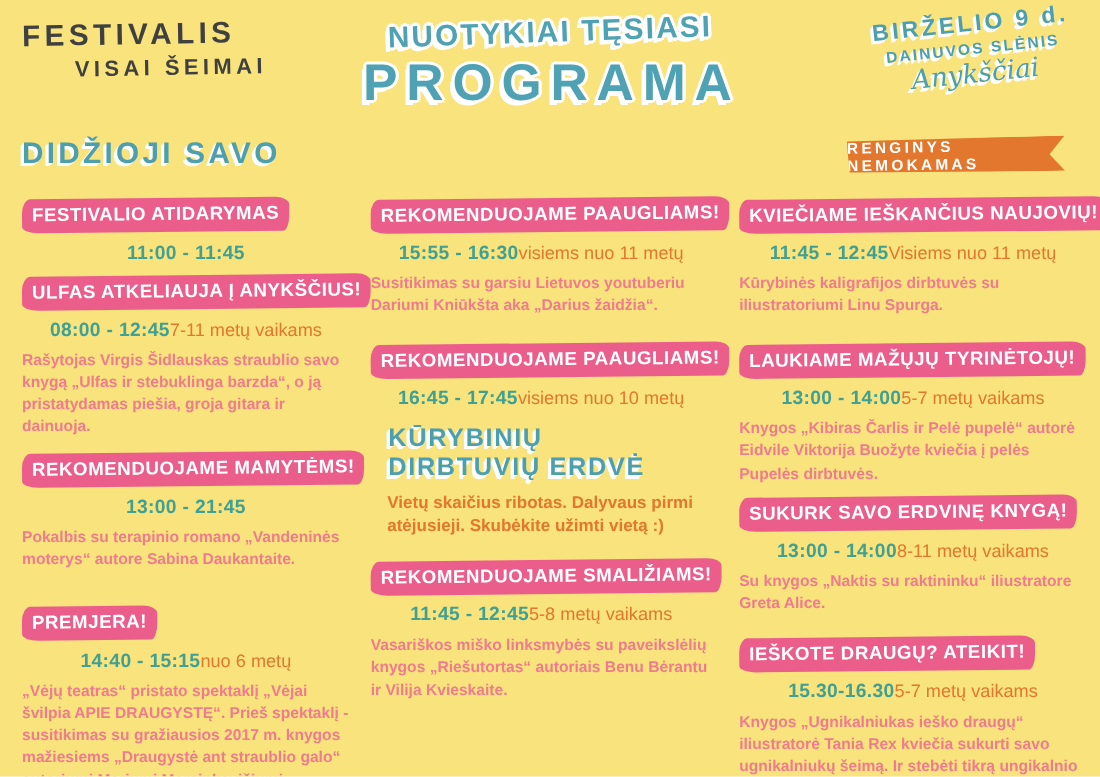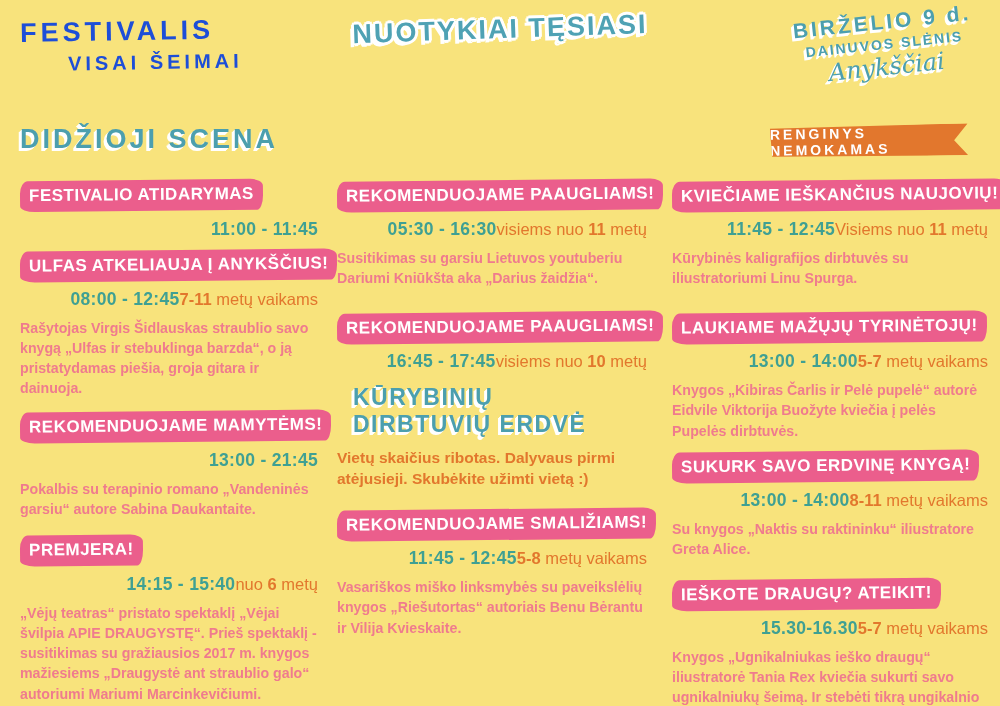--- a/index.html
+++ b/index.html
@@ -1,21 +1,21 @@
 <!DOCTYPE html>
 <html><head>
 <meta charset="utf-8">
 <style>
   html,body{margin:0;padding:0;}
   .page{
     position:relative;width:1000px;height:706px;background:#F8E37C;
     font-family:"Liberation Sans",sans-serif;overflow:hidden;
   }
   
-  .brand{position:absolute;left:20px;top:16px;color:#1d4ed8;font-weight:700;}
+  .brand{position:absolute;left:20px;top:16px;color:#404040;font-weight:700;}
   .brand .l1{font-size:27px;letter-spacing:4px;transform:rotate(-1deg);}
   .brand .l2{font-size:20px;letter-spacing:4px;margin-left:48px;margin-top:4px;transform:rotate(-1deg);}
   .title{position:absolute;left:330px;width:340px;top:14px;text-align:center;color:#4FA2B4;font-weight:700;}
   .outline{
     text-shadow:-2px -2px 0 #fff,2px -2px 0 #fff,-2px 2px 0 #fff,2px 2px 0 #fff,
                 -3px 0 0 #fff,3px 0 0 #fff,0 3px 0 #fff,0 -3px 0 #fff,-4px 4px 0 #fff;
   }
   .title .l1{font-size:27px;letter-spacing:2px;transform:rotate(-2deg);}
   .title .l2{font-size:47px;letter-spacing:8px;margin-top:2px;}
   .date{position:absolute;right:26px;top:10px;color:#4C9FAE;font-weight:700;text-align:center;transform:rotate(-6deg);}
@@ -33,50 +33,51 @@
   
   .col{position:absolute;top:180px;}
   .col1{left:20px;width:298px;}
   .col2{left:337px;width:310px;}
   .col3{left:672px;width:316px;}
   .strip{
     display:inline-block;margin:0;background:#EB5E8C;color:#fff;font-size:17px;font-weight:700;
     letter-spacing:.5px;padding:5px 9px 6px;white-space:nowrap;
     border-radius:8px 13px 6px 15px/13px 7px 15px 6px;transform:rotate(-.6deg);
   }
-  .meta-row{display:flex;justify-content:flex-end;align-items:baseline;margin:8px 0 8px;}
+  .meta-row{display:flex;justify-content:center;align-items:baseline;margin:8px 0 8px;}
   .time{color:#3FA093;font-size:17.5px;font-weight:700;letter-spacing:.3px;}
   .age{color:#E2772D;font-size:16.5px;font-weight:400;}
-  .age b{font-weight:700;}
+  .age b{font-weight:400;}
   .desc{margin:0;color:#EF7B8E;font-size:14.2px;line-height:1.42;font-weight:700;}
   .ws-title{color:#4C9FAE;font-size:23px;font-weight:700;letter-spacing:1.5px;margin:4px 16px 10px;}
-  .ws-note{color:#E2772D;font-weight:700;font-size:15.5px;line-height:1.32;margin:0 0 20px;}.mb10{margin-bottom:10px}.mb12{margin-bottom:12px}
-  .mb16{margin-bottom:16px}.mb20{margin-bottom:20px}.mb24{margin-bottom:24px}
+  .ws-note{color:#E2772D;font-weight:700;font-size:15.5px;line-height:1.32;margin:0 15px 20px;}.mb10{margin-bottom:10px}.mb12{margin-bottom:12px}
+  .mb16{margin-bottom:32px}.mb20{margin-bottom:20px}.mb24{margin-bottom:24px}
 </style>
 </head>
 <body>
 
 <div class="page">
 
   <div class="brand">
     <div class="l1">FESTIVALIS</div>
     <div class="l2">VISAI ŠEIMAI</div>
   </div>
 
   <div class="title">
     <div class="l1 outline">NUOTYKIAI TĘSIASI</div>
+    <div class="l2 outline">PROGRAMA</div>
   </div>
 
   <div class="date wshadow">
     <div class="l1">BIRŽELIO 9 d.</div>
     <div class="l2">DAINUVOS SLĖNIS</div>
     <div class="l3">Anykščiai</div>
   </div>
 
-  <div class="stage-title wshadow">DIDŽIOJI SCENA</div>
+  <div class="stage-title wshadow">DIDŽIOJI SAVO</div>
 
   <div class="free-badge">RENGINYS NEMOKAMAS</div>
 
   <div class="col col1">
 
     <article class="item mb10">
       <h3 class="strip">FESTIVALIO ATIDARYMAS</h3>
       <div class="meta-row">
         <span class="time">11:00 - 11:45</span>
         <span class="age"></span>
@@ -91,40 +92,40 @@
       </div>
       <p class="desc">Rašytojas Virgis Šidlauskas straublio savo knygą „Ulfas ir stebuklinga barzda“, o ją pristatydamas piešia, groja gitara ir dainuoja.</p>
     </article>
 
     <article class="item mb16">
       <h3 class="strip">REKOMENDUOJAME MAMYTĖMS!</h3>
       <div class="meta-row">
         <span class="time">13:00 - 21:45</span>
         <span class="age"></span>
       </div>
-      <p class="desc">Pokalbis su terapinio romano „Vandeninės garsiu“ autore Sabina Daukantaite.</p>
+      <p class="desc">Pokalbis su terapinio romano „Vandeninės moterys“ autore Sabina Daukantaite.</p>
     </article>
 
     <article class="item">
       <h3 class="strip">PREMJERA!</h3>
       <div class="meta-row">
-        <span class="time">14:15 - 15:40</span>
+        <span class="time">14:40 - 15:15</span>
         <span class="age"><span>nuo </span><b>6</b><span> metų</span></span>
       </div>
       <p class="desc">„Vėjų teatras“ pristato spektaklį „Vėjai švilpia APIE DRAUGYSTĘ“. Prieš spektaklį - susitikimas su gražiausios 2017 m. knygos mažiesiems „Draugystė ant straublio galo“ autoriumi Mariumi Marcinkevičiumi.</p>
     </article>
 
   </div>
 
   <div class="col col2">
 
     <article class="item mb24">
       <h3 class="strip">REKOMENDUOJAME PAAUGLIAMS!</h3>
       <div class="meta-row">
-        <span class="time">05:30 - 16:30</span>
+        <span class="time">15:55 - 16:30</span>
         <span class="age"><span>visiems nuo </span><b>11</b><span> metų</span></span>
       </div>
       <p class="desc">Susitikimas su garsiu Lietuvos youtuberiu Dariumi Kniūkšta aka „Darius žaidžia“.</p>
     </article>
 
     <article class="item mb12">
       <h3 class="strip">REKOMENDUOJAME PAAUGLIAMS!</h3>
       <div class="meta-row">
         <span class="time">16:45 - 17:45</span>
         <span class="age"><span>visiems nuo </span><b>10</b><span> metų</span></span>

